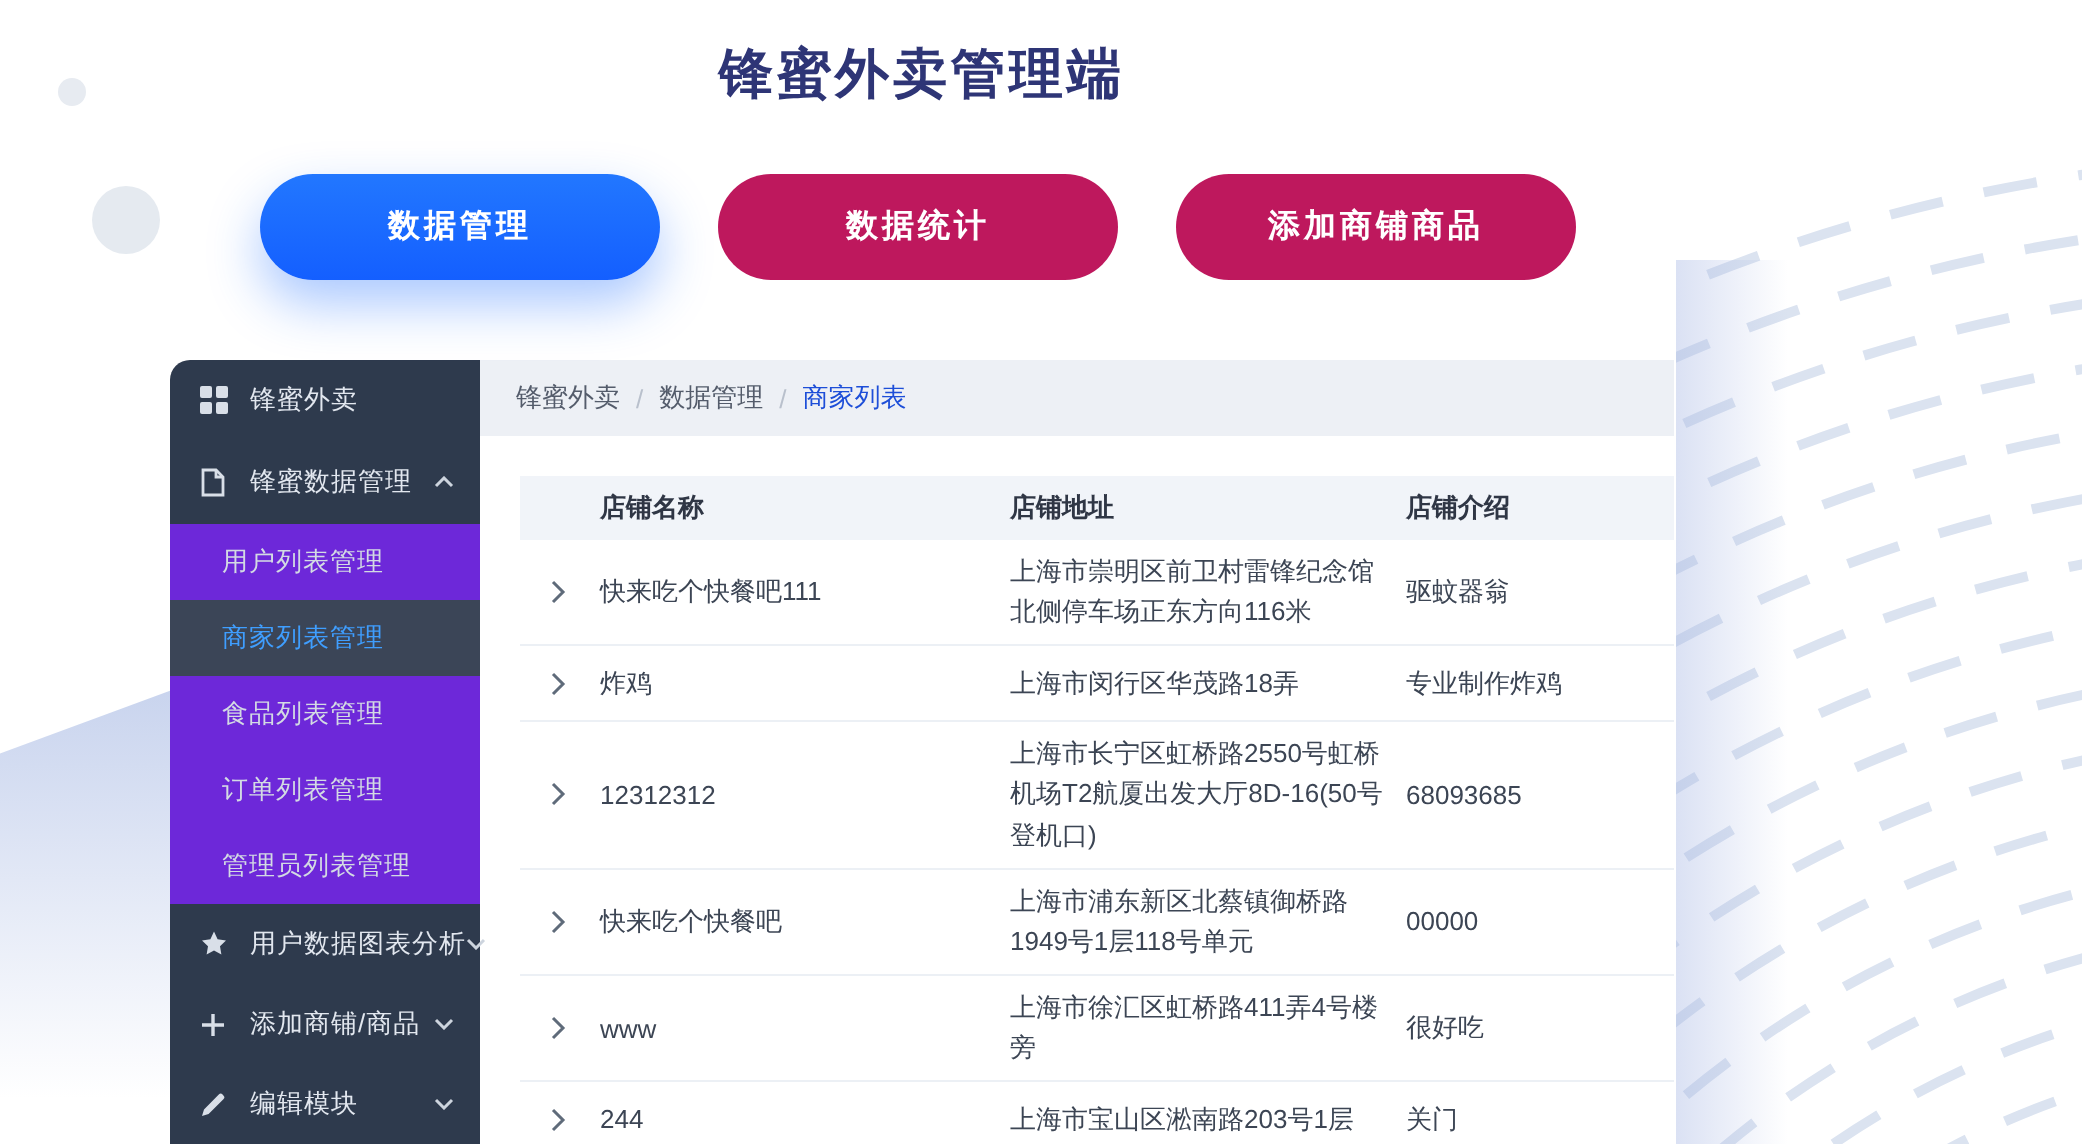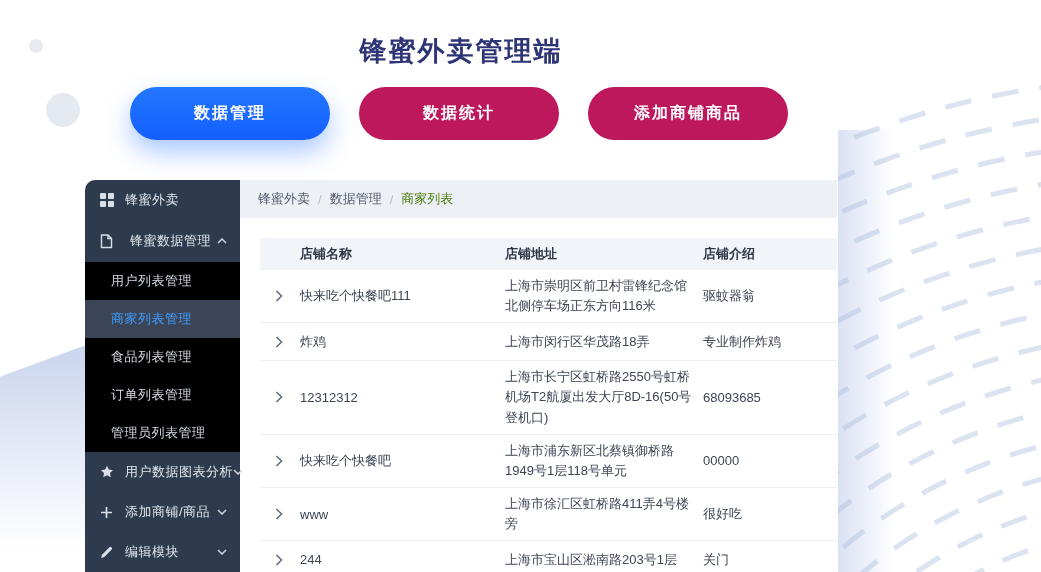--- a/index.html
+++ b/index.html
@@ -27,21 +27,21 @@
   }
   .deco-arcs svg { display:block; }
   .deco-band {
     position:absolute; left:838px; top:130px; width:56px; height:442px; z-index:0;
     background:linear-gradient(to right, rgba(168,184,228,0.42), rgba(255,255,255,0));
     pointer-events:none;
   }
 
   
   .page-title {
-    position:absolute; top:33px; left:0; width:922px; z-index:3;
+    position:absolute; top:19px; left:0; width:922px; z-index:3;
     text-align:center; font-size:27px; font-weight:bold;
     color:#2e3576; letter-spacing:2px;
   }
   .top-tabs { position:absolute; top:87px; left:130px; z-index:3; display:flex; }
   .pill {
     width:200px; height:53px; border-radius:27px; margin-right:29px;
     display:flex; align-items:center; justify-content:center;
     color:#ffffff; font-size:16px; font-weight:bold; letter-spacing:2px;
     background:#be185d; cursor:pointer;
   }
@@ -56,39 +56,39 @@
     background:#2e3a4d; border-radius:10px 0 0 0; z-index:2;
     font-size:13px; color:#e2e7ef; display:flex; flex-direction:column;
   }
   .side-item {
     display:flex; align-items:center; padding:0 12px 0 14px;
     height:40px; flex:0 0 40px; cursor:pointer;
   }
   .side-item .s-icon { width:15px; height:15px; flex:0 0 15px; margin-right:11px; display:flex; align-items:center; justify-content:center; }
   .side-item .s-label { flex:1; white-space:nowrap; letter-spacing:0.5px; }
   .side-item .s-caret { width:12px; height:12px; display:flex; align-items:center; justify-content:center; }
-  .side-item.h42 { height:42px; flex:0 0 42px;text-align:center; }
-  .submenu { background:#000000; }
+  .side-item.h42 { height:42px; flex:0 0 42px; }
+  .submenu { background:#6d28d9; }
   .sub-item {
     height:38px; flex:0 0 38px; display:flex; align-items:center;
     padding-left:26px; color:#d3dae3; cursor:pointer; letter-spacing:0.5px;
   }
   .sub-item.active { background:#3b4557; color:#3f9eff; }
 
   
   .main {
     position:absolute; left:240px; top:180px; width:597px; height:392px;
     background:#ffffff; z-index:1;
   }
   .breadcrumb {
     height:38px; background:#edf0f5; display:flex; align-items:center;
     padding-left:18px; font-size:13px; color:#545c6b;
   }
   .breadcrumb .sep { margin:0 8px; color:#b9c0cc; }
-  .breadcrumb .crumb-current { color:#4d7c0f; }
+  .breadcrumb .crumb-current { color:#1d4ed8; }
 
   .shop-table { margin:20px 0 0 20px; width:577px; font-size:13px; color:#3c4554; }
   .t-header {
     display:flex; align-items:center; height:32px;
     background:#f1f4f9; font-weight:bold; color:#2f3645;justify-content:flex-end;
   }
   .t-row {
     display:flex; align-items:center; min-height:38px;
     border-bottom:1px solid #ecf0f5; padding:6px 0;
   }

